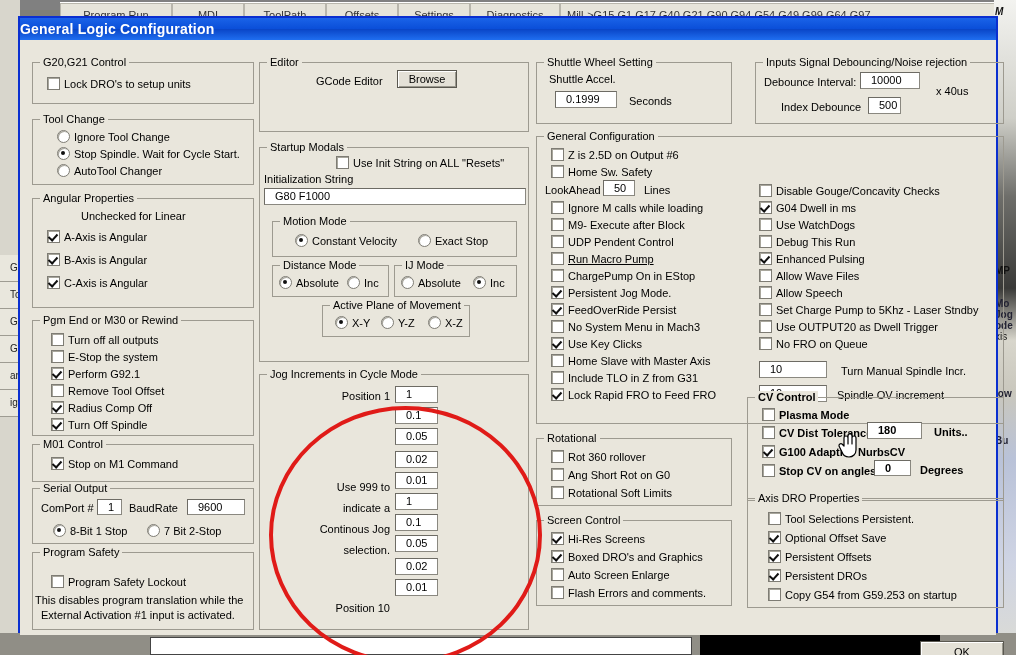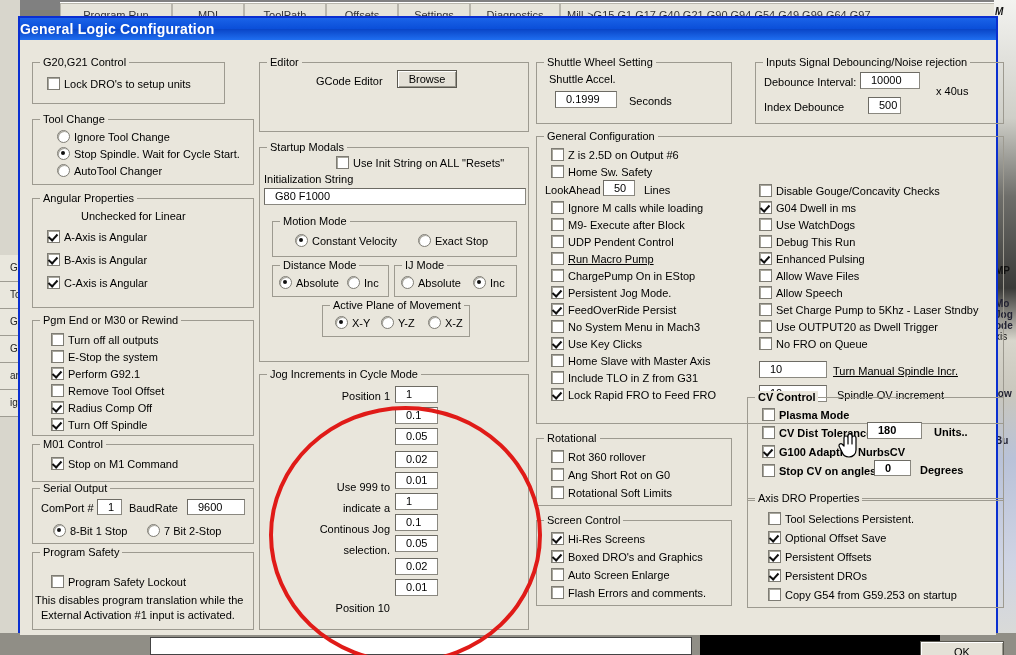--- a/index.html
+++ b/index.html
@@ -105,21 +105,21 @@
   </div>
   <div class="bottom-strip"></div>
   <div class="bottom-black"></div>
   <div class="bottom-panel"></div>
 </div>
 
 <div id="dlg">
   <div id="titlebar">General Logic Configuration</div>
   <div id="client">
 
-    <div class="grp" style="left:12px;top:22px;width:193px;height:42px;">
+    <div class="grp" style="left:12px;top:22px;width:222px;height:42px;">
       <div class="cap">G20,G21 Control</div>
       <div class="row" style="left:14px;top:14px;">
         <span class="cb"></span><span>Lock DRO's to setup units</span>
       </div>
     </div>
 
     <div class="grp" style="left:12px;top:79px;width:222px;height:66px;">
       <div class="cap">Tool Change</div>
       <div class="row" style="left:24px;top:10px;">
         <span class="rb"></span><span>Ignore Tool Change</span>
@@ -358,21 +358,21 @@
       <div class="row" style="left:222px;top:166px;">
         <span class="cb"></span><span>Set Charge Pump to 5Khz  - Laser Stndby</span>
       </div>
       <div class="row" style="left:222px;top:183px;">
         <span class="cb"></span><span>Use OUTPUT20 as Dwell Trigger</span>
       </div>
       <div class="row" style="left:222px;top:200px;">
         <span class="cb"></span><span>No FRO on Queue</span>
       </div>
       <div class="tf" style="left:222px;top:224px;width:68px;">10</div>
-      <div class="lbl" style="left:296px;top:228px;text-decoration:underline;">Turn Manual Spindle Incr.</div>
+      <div class="lbl" style="left:304px;top:228px;">Turn Manual Spindle Incr.</div>
       <div class="tf" style="left:222px;top:248px;width:68px;">10</div>
       <div class="lbl" style="left:300px;top:252px;">Spindle OV increment</div>
     </div>
 
     <div class="grp" style="left:516px;top:398px;width:196px;height:68px;">
       <div class="cap">Rotational</div>
       <div class="row" style="left:14px;top:11px;">
         <span class="cb"></span><span>Rot 360 rollover</span>
       </div>
       <div class="row" style="left:14px;top:29px;">
@@ -397,21 +397,21 @@
       <div class="row" style="left:14px;top:65px;">
         <span class="cb"></span><span>Flash Errors and comments.</span>
       </div>
     </div>
 
     <div class="grp" style="left:735px;top:22px;width:249px;height:62px;">
       <div class="cap">Inputs Signal Debouncing/Noise rejection</div>
       <div class="lbl" style="left:8px;top:13px;">Debounce Interval:</div>
       <div class="tf" style="left:104px;top:9px;width:60px;">10000</div>
       <div class="lbl" style="left:180px;top:22px;">x 40us</div>
-      <div class="lbl" style="left:8px;top:38px;">Index Debounce</div>
+      <div class="lbl" style="left:25px;top:38px;">Index Debounce</div>
       <div class="tf" style="left:112px;top:34px;width:33px;">500</div>
     </div>
 
     <div class="grp" style="left:727px;top:357px;width:257px;height:104px;font-weight:bold;">
       <div class="cap">CV Control</div>
       <div class="row" style="left:14px;top:10px;">
         <span class="cb"></span><span>Plasma Mode</span>
       </div>
       <div class="row" style="left:14px;top:28px;">
         <span class="cb"></span><span>CV Dist Tolerance</span>

